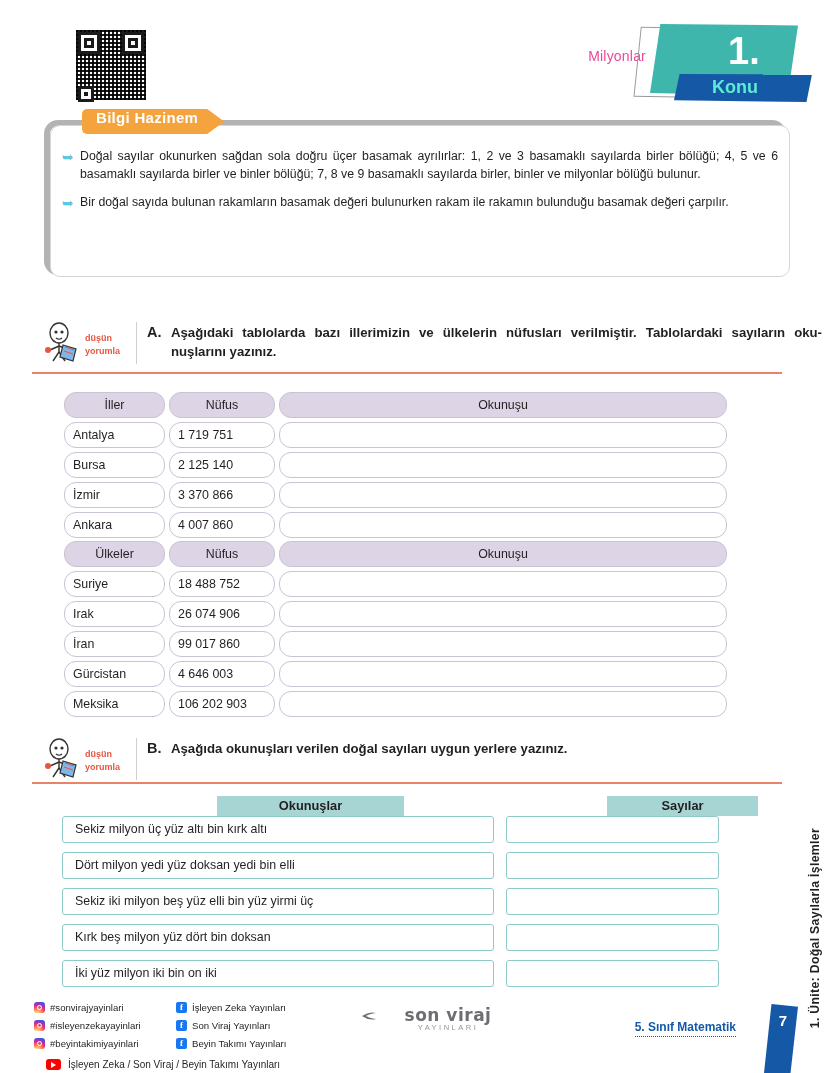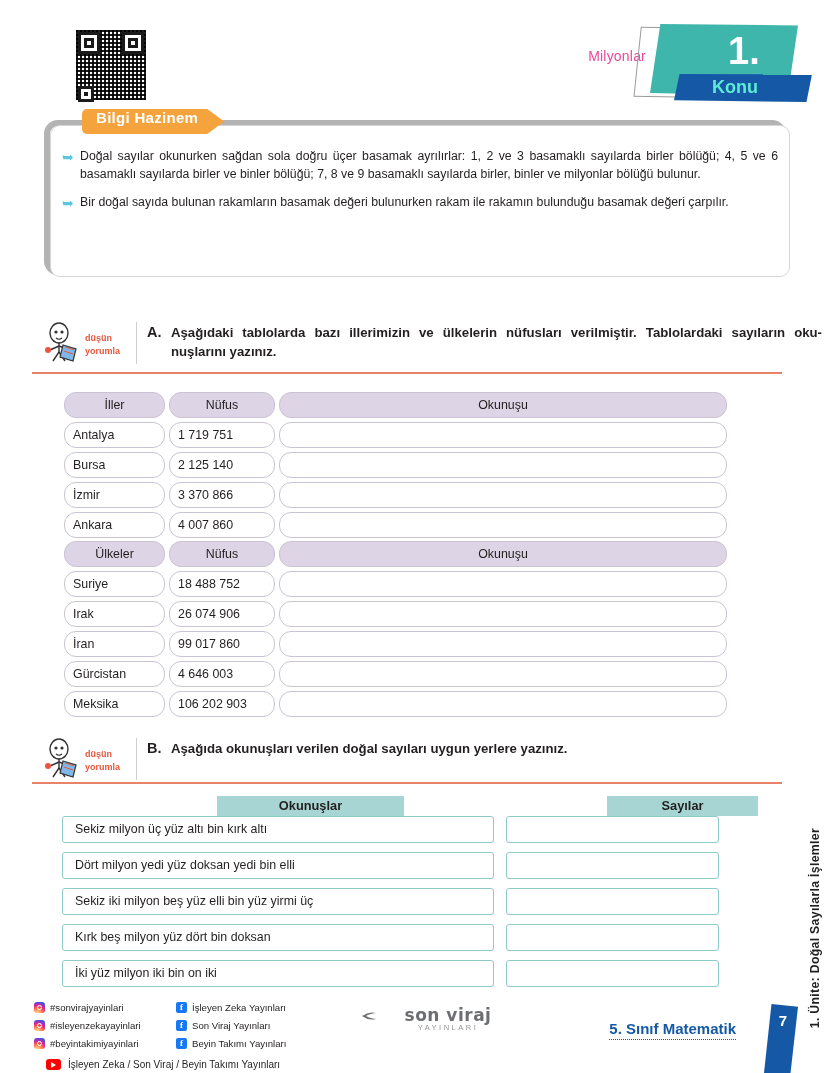--- a/index.html
+++ b/index.html
@@ -349,21 +349,21 @@
   }
   .logo-swoosh {
     position: absolute;
     left: -6px; top: 6px;
     width: 22px; height: 10px;
   }
 
   .book-title {
     position: absolute;
     right: 92px; top: 1020px;
-    font-size: 15px;
+    font-size: 12px;
     color: #1559a6;
     font-weight: bold;
     border-bottom: 1.5px dotted #1559a6;
     padding-bottom: 2px;
   }
   .page-tag {
     position: absolute;
     right: 30px; top: 1004px;
     width: 34px; height: 69px;
     background: #1559a6;

